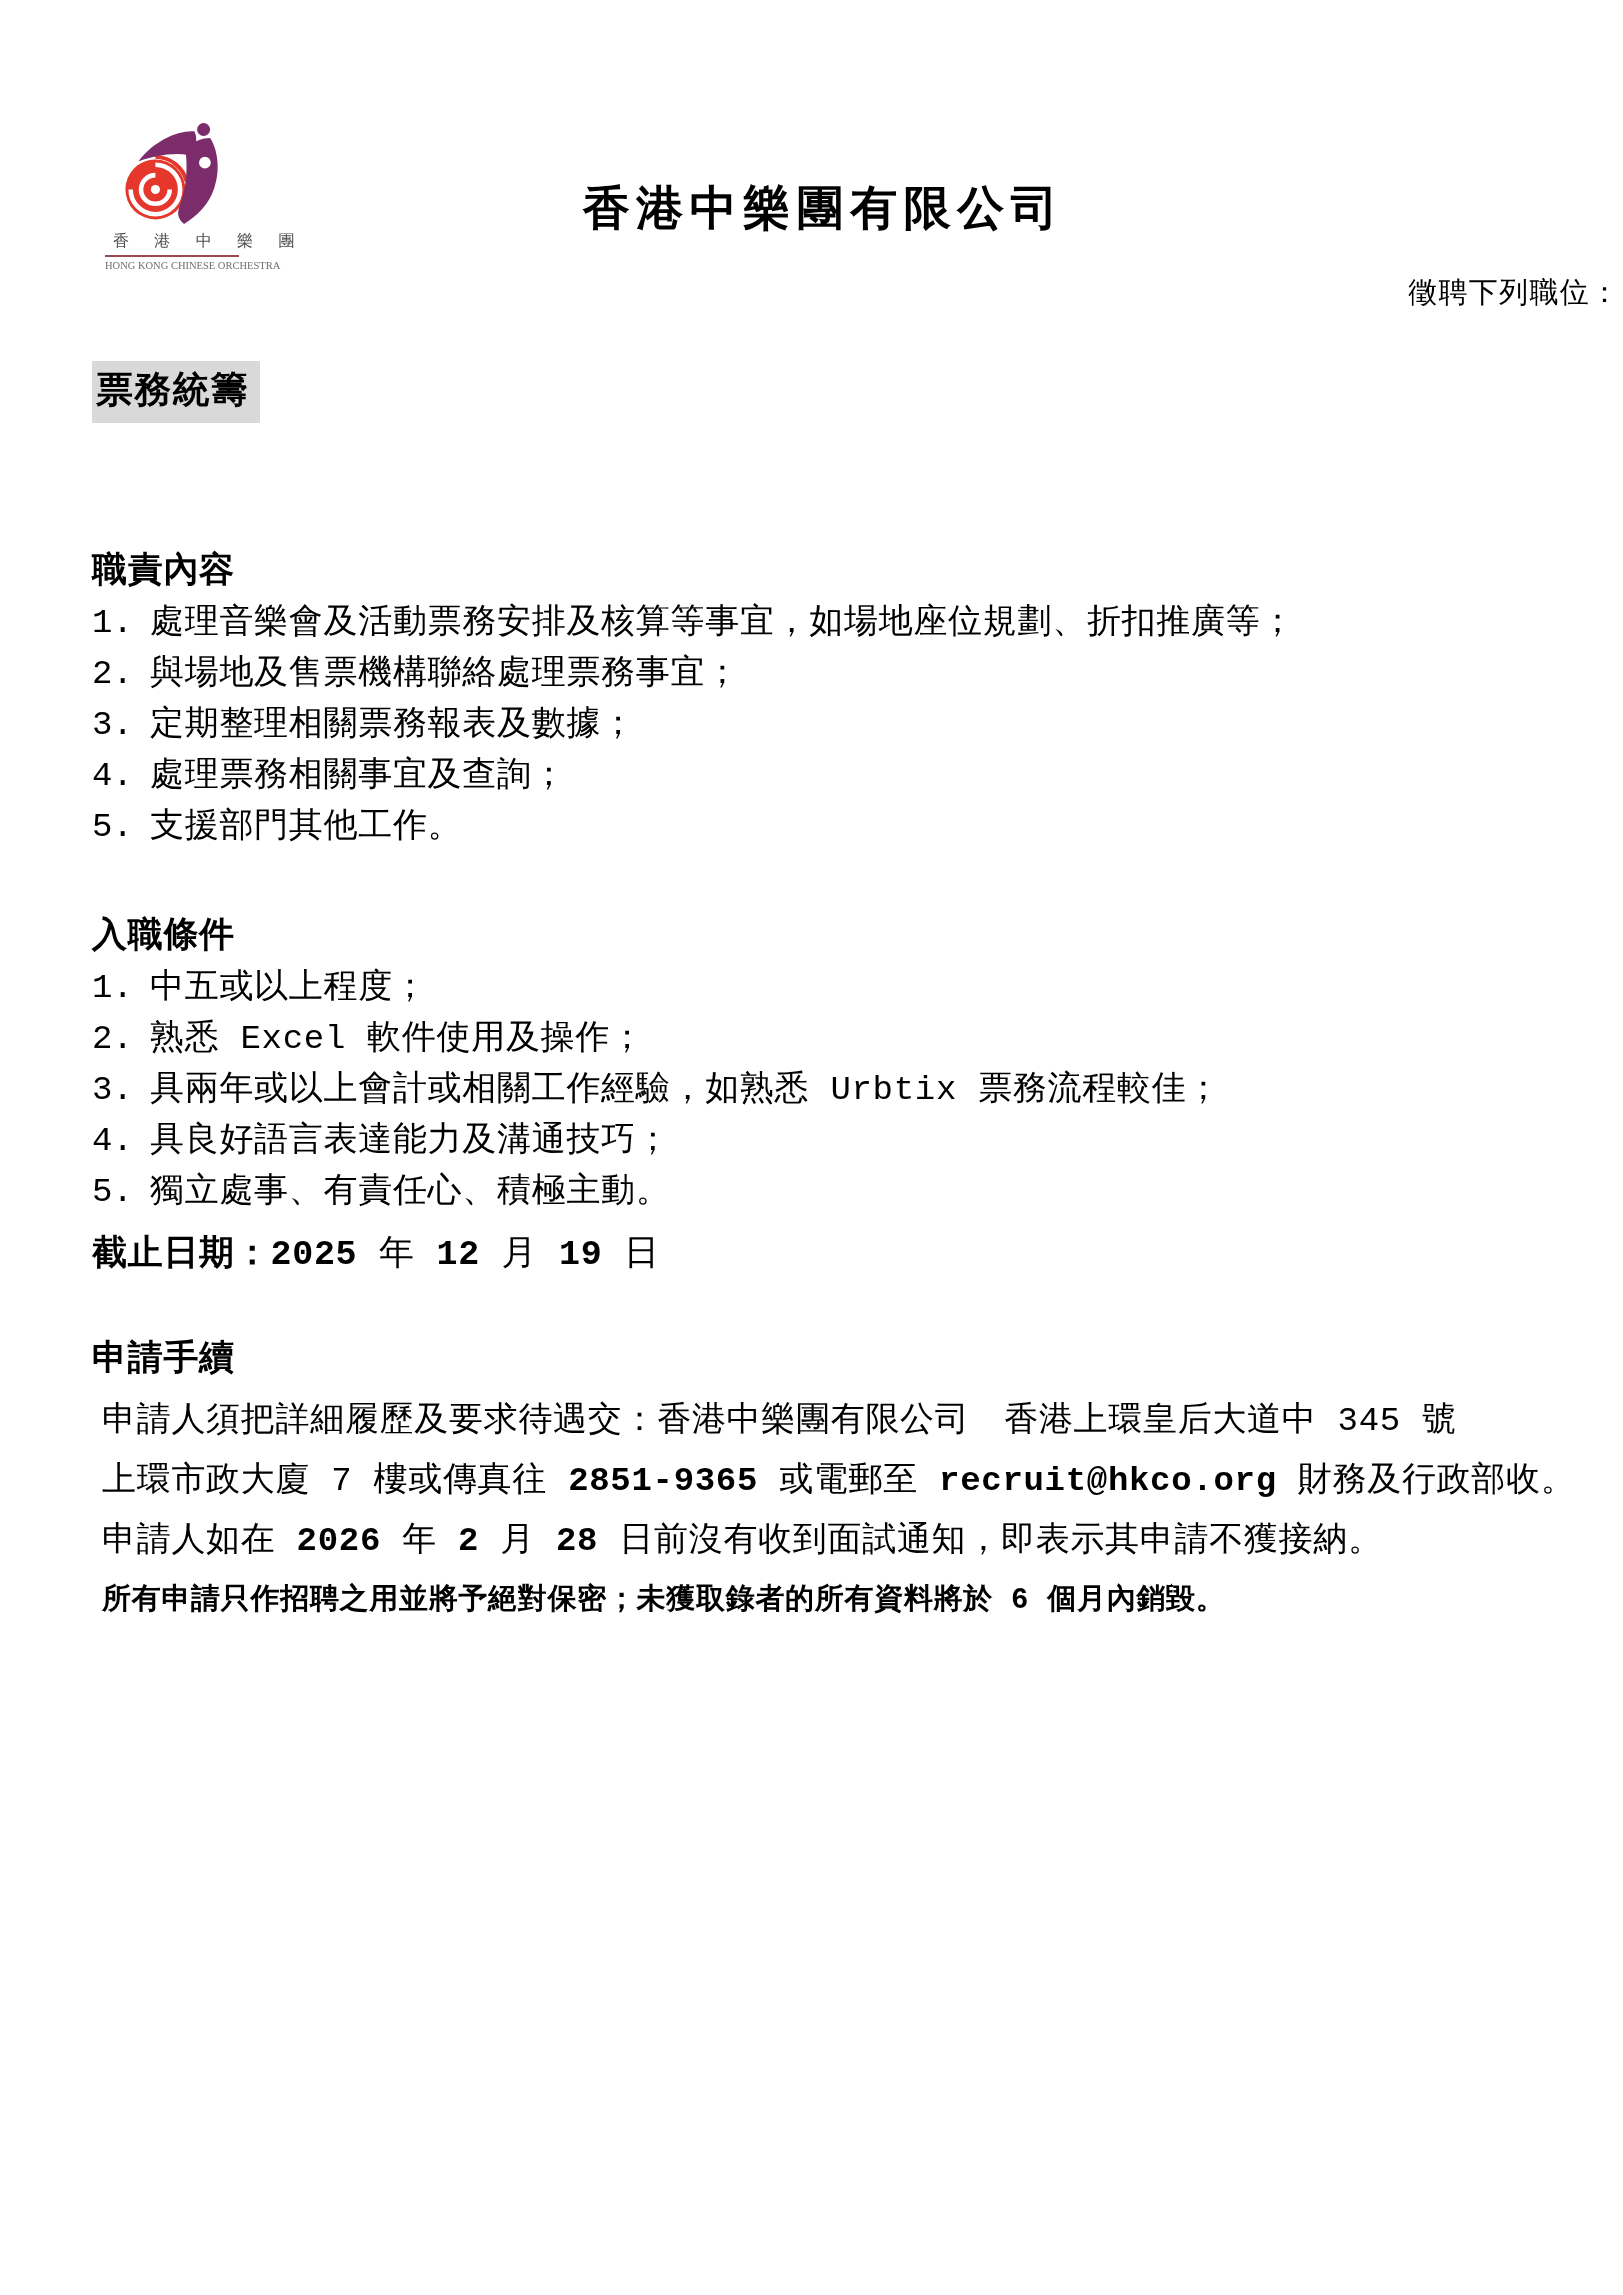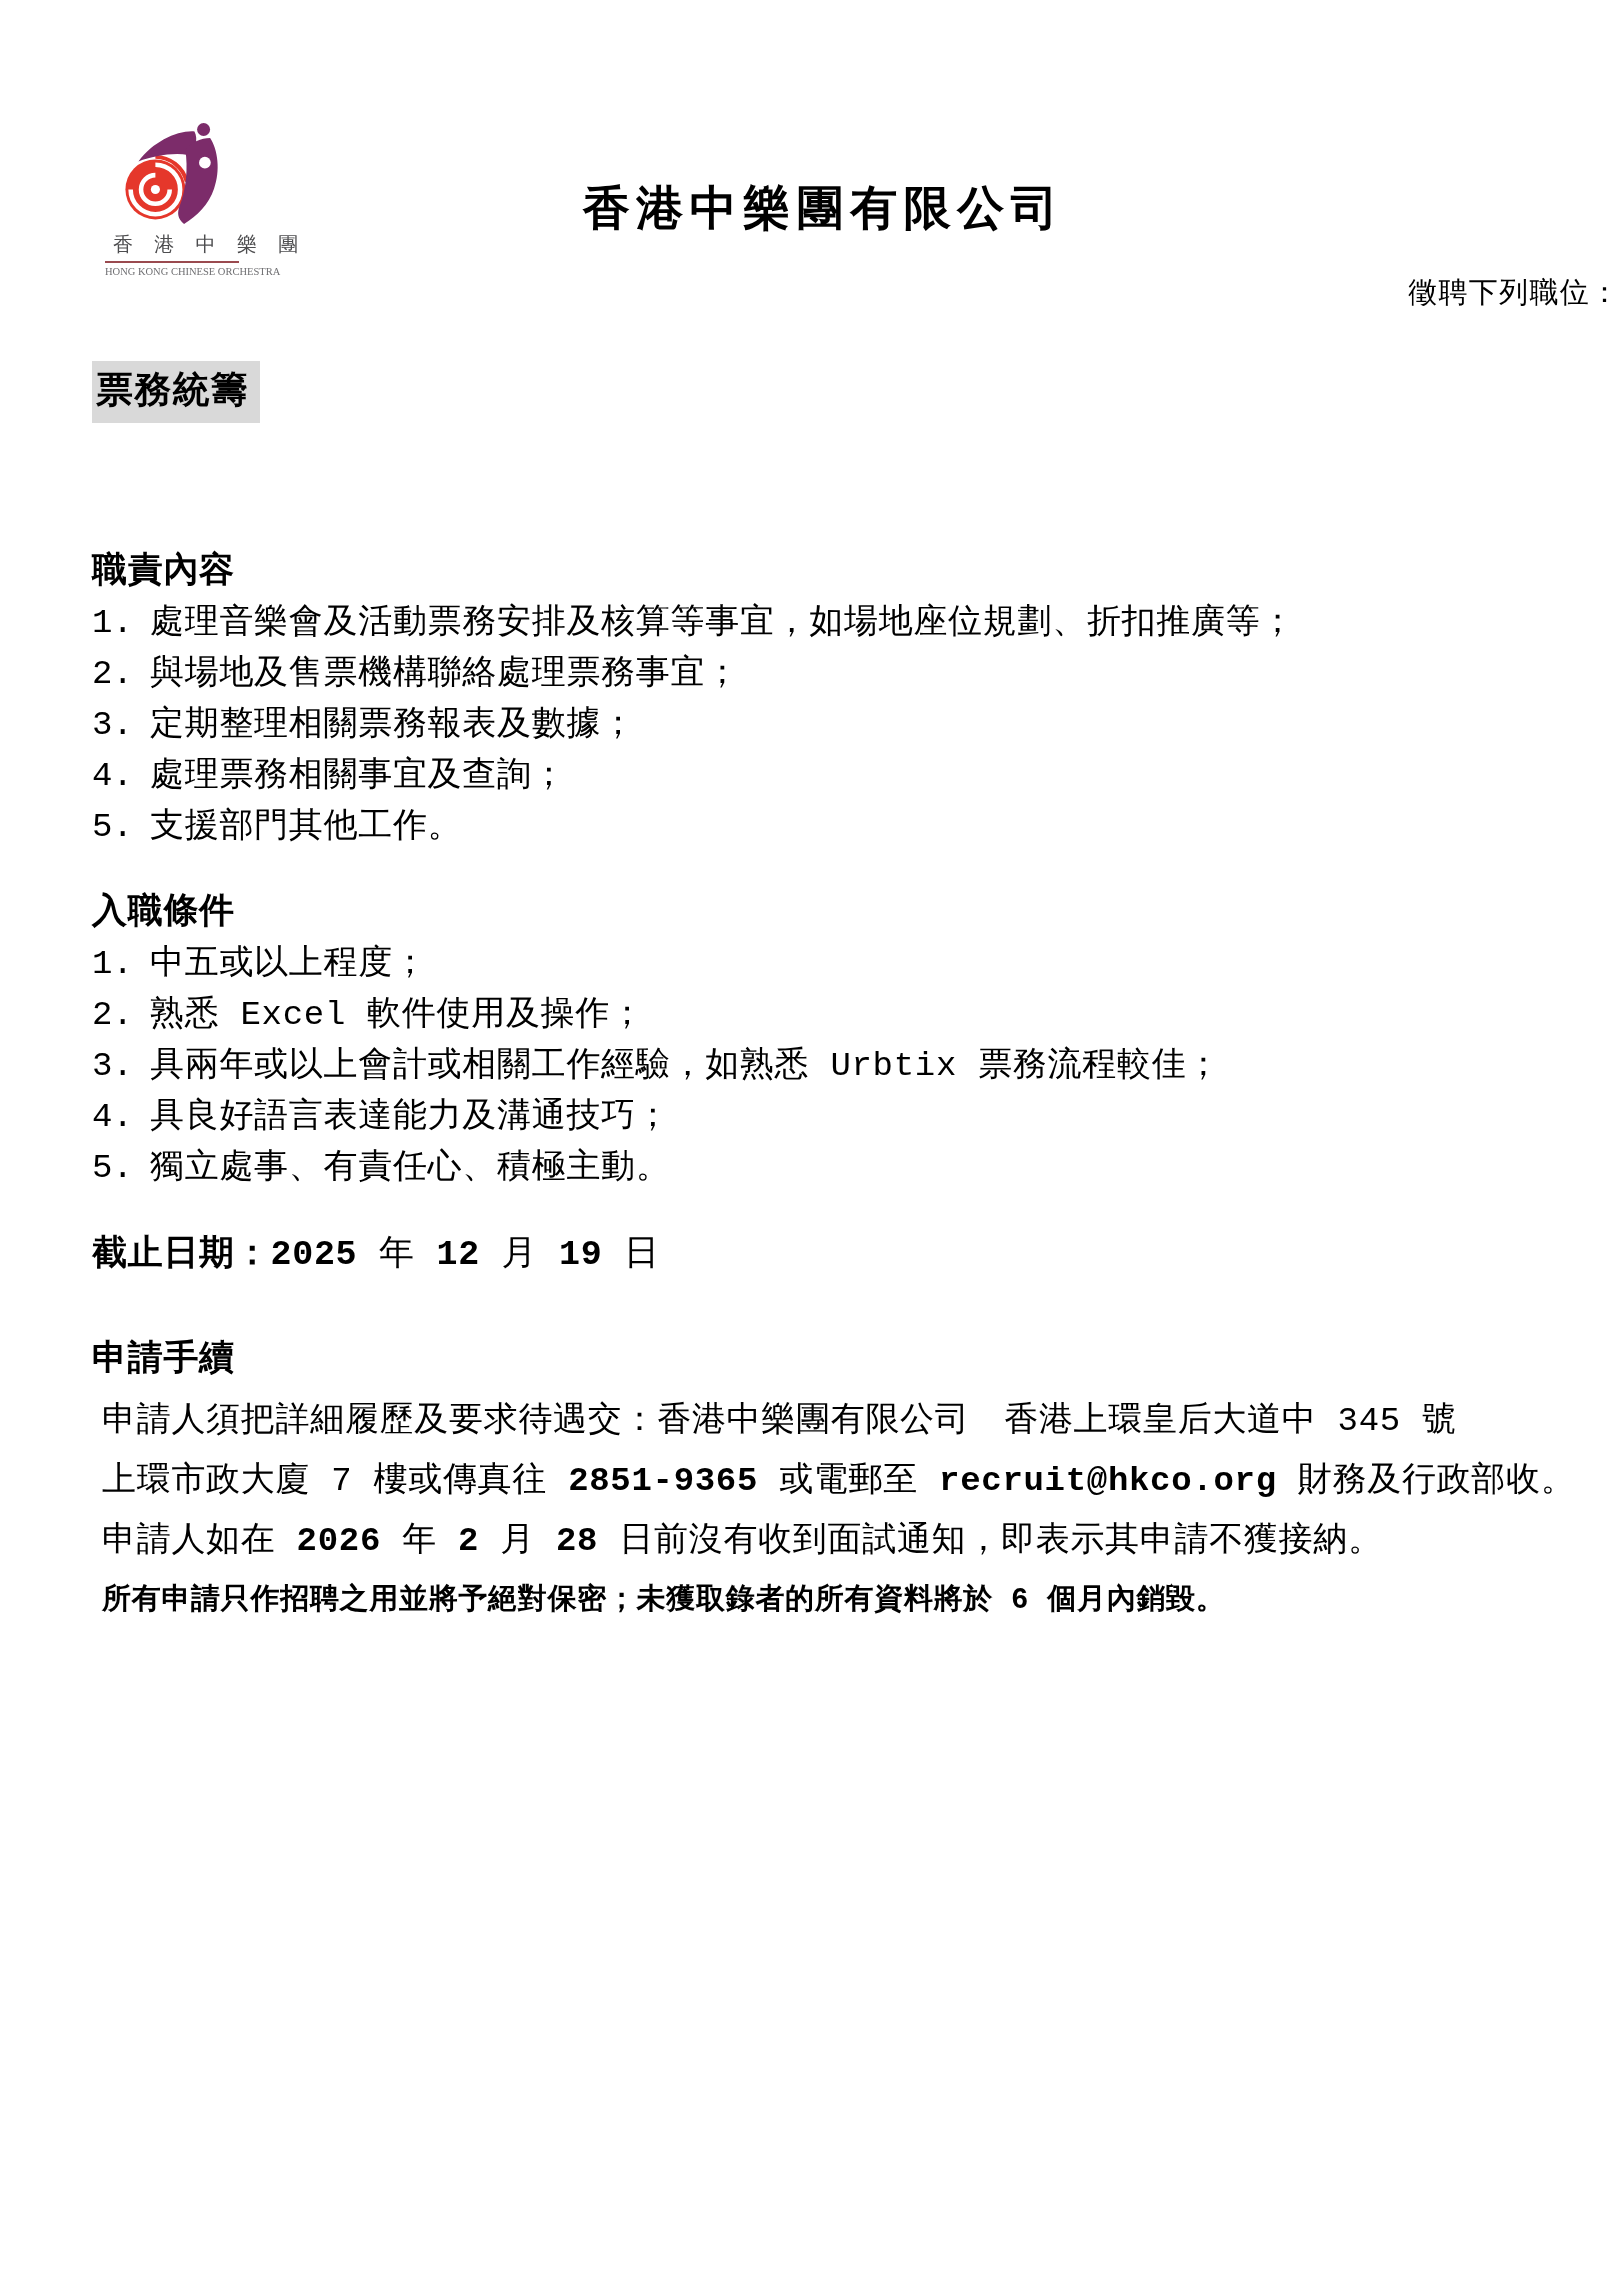--- a/index.html
+++ b/index.html
@@ -9,22 +9,22 @@
     background:#ffffff;
     color:#000;
     font-family:"Liberation Mono","DejaVu Sans Mono","Liberation Serif",serif;
     overflow:hidden;
   }
   
   .logo{position:absolute;left:105px;top:121px;width:134px;text-align:center;}
   .logo svg{display:block;margin:0 auto;}
   .logo-cn{
     margin-top:6.5px;
-    font-family:Liberation Sans, sans-serif;
-    font-size:20px;letter-spacing:7.9px;color:#4d4d4f;white-space:nowrap;
+    font-family:Liberation Mono, monospace;
+    font-size:16px;letter-spacing:7.9px;color:#4d4d4f;white-space:nowrap;
     text-indent:7.9px;
   }
   .logo-rule{height:2px;background:#9a4a4f;margin-top:3.9px;}
   .logo-en{
     margin-top:2.6px;
     font-family:"Liberation Serif","DejaVu Serif",serif;
     font-size:10.5px;letter-spacing:0px;color:#6f6f72;white-space:nowrap;
   }
   
   .title{
@@ -41,21 +41,21 @@
   .job-title{
     position:absolute;left:92px;top:361px;
     display:inline-block;
     background:#d9d9d9;
     font-size:37px;font-weight:bold;
     padding:3.9px 10.5px 7.9px 3.9px;letter-spacing:1.3px;font-family:Liberation Serif, serif;
   }
   
   section{position:absolute;left:92px;width:1446px;}
   .duties{top:547px;}
-  .reqs{top:888px;}
+  .reqs{top:912px;}
   h2{margin:0;font-size:35px;font-weight:bold;line-height:51px;letter-spacing:0.7px;}
   ul{list-style:none;margin:0;padding:0;}
   li{display:flex;font-size:34px;line-height:51px;}
   li .num{flex:0 0 58px;}
   li .txt{flex:1;letter-spacing:0.7px;}
   
   .deadline{
     position:absolute;left:92px;top:1230px;
     font-size:35px;line-height:51px;letter-spacing:0.7px;
   }

